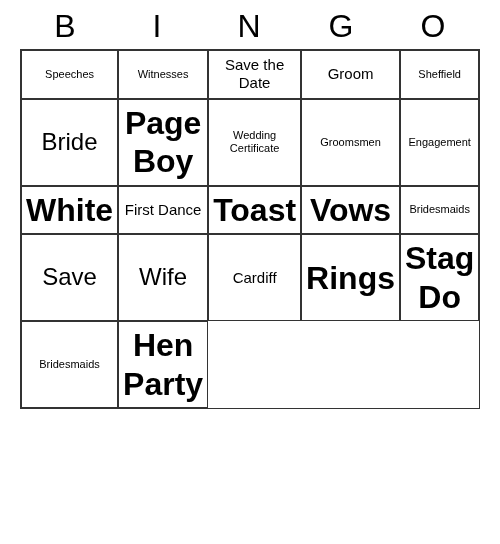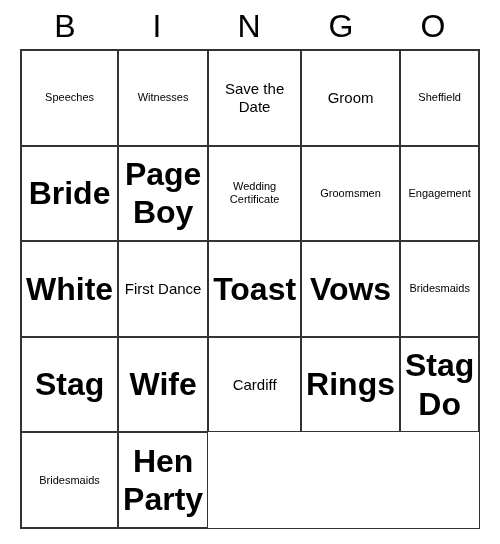--- a/index.html
+++ b/index.html
@@ -32,21 +32,21 @@
       font-size: 32px;
       font-weight: normal;
       letter-spacing: 2px;
     }
 
     .bingo-grid {
       display: grid;
       grid-template-columns: repeat(5, 1fr);
       grid-template-rows: repeat(5, 1fr);
       width: 460px;
-      height: 480px;
+      height: 360px;
       border: 1.5px solid #333;
     }
 
     .bingo-cell {
       border: 1.5px solid #333;
       display: flex;
       align-items: center;
       justify-content: center;
       text-align: center;
       padding: 4px;
@@ -60,22 +60,22 @@
     .text-medium {
       font-size: 15px;
     }
 
     .text-large {
       font-size: 32px;
       font-weight: bold;
     }
 
     .text-xlarge {
-      font-size: 32px;
-      font-weight: bold;
+      font-size: 24px;
+      font-weight: normal;
     }
   </style>
 </head>
 <body>
 
 <div class="bingo-header">
 <div class="bingo-header-cell">B</div>
     <div class="bingo-header-cell">I</div>
     <div class="bingo-header-cell">N</div>
     <div class="bingo-header-cell">G</div>
@@ -122,21 +122,21 @@
     <div class="bingo-cell">
       <span class="text-large">Toast</span>
     </div>
     <div class="bingo-cell">
       <span class="text-large">Vows</span>
     </div>
     <div class="bingo-cell">
       <span class="text-small">Bridesmaids</span>
     </div>
     <div class="bingo-cell">
-      <span class="text-xlarge">Stag</span>
+      <span class="text-xlarge">Save</span>
     </div>
     <div class="bingo-cell">
       <span class="text-xlarge">Wife</span>
     </div>
     <div class="bingo-cell">
       <span class="text-medium">Cardiff</span>
     </div>
     <div class="bingo-cell">
       <span class="text-large">Rings</span>
     </div>

